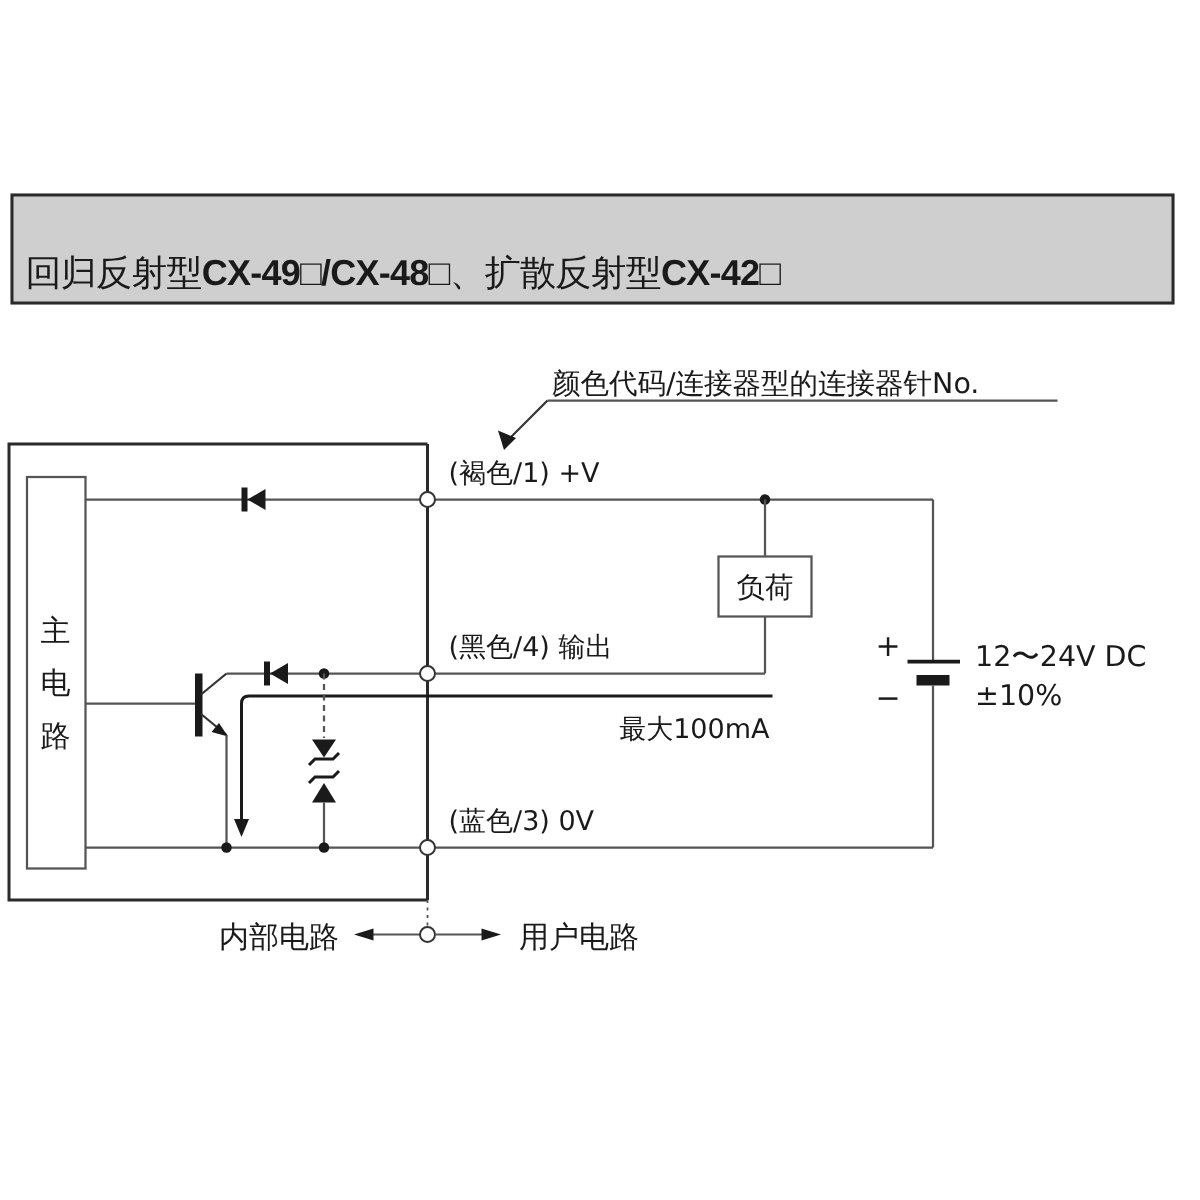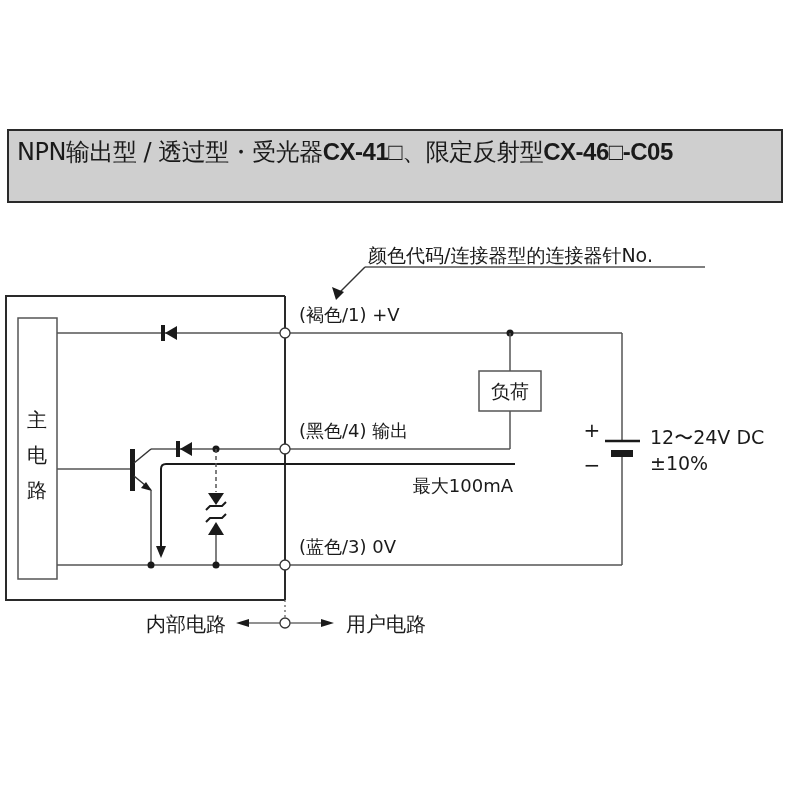--- a/index.html
+++ b/index.html
@@ -11,22 +11,22 @@
     .title-line.l1 { top: 6px; }
     .title-line.l2 { top: 36px; }
     .title-line b { font-family: "Liberation Sans", sans-serif; font-weight: bold; }
     svg { position: absolute; left: 0; top: 0; }
     .lbl { font-family: "DejaVu Sans", "Liberation Sans", sans-serif; fill: #1a1a1a; }
   </style>
 </head>
 <body>
 
 <div class="title-box">
-  <div class="title-line l1">
-    <span>NPN输出型 / 透过型・受光器</span><b>CX-41□</b><span>、限定反射型</span><b>CX-46□-C05</b>
+  <div class="title-line l2">
+    <span>回归反射型</span><b>CX-49□/CX-48□</b><span>、扩散反射型</span><b>CX-42□</b>
   </div>
 </div>
 
 <svg width="800" height="800" viewBox="0 0 800 800">
   <defs>
     <marker id="arrowDown" markerWidth="10" markerHeight="12" refX="5" refY="11" orient="auto" markerUnits="userSpaceOnUse">
       <path d="M0,0 L10,0 L5,12 Z" fill="#1a1a1a"></path>
     </marker>
   </defs>
 

